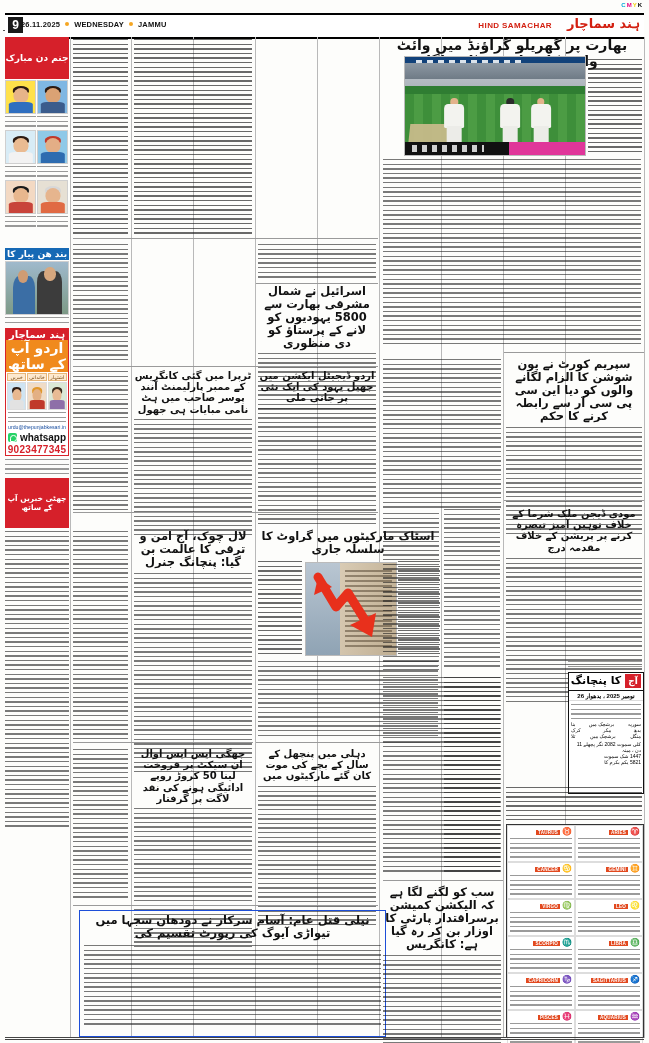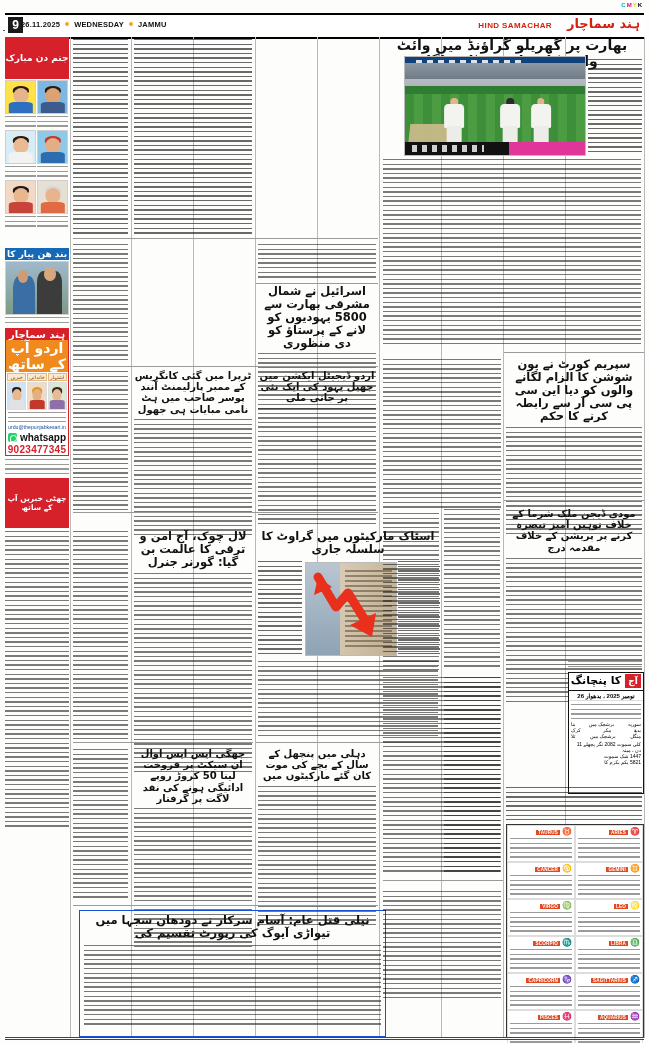--- a/index.html
+++ b/index.html
@@ -363,21 +363,21 @@
     <div class="hl head-sm">اردو ڈیجیٹل ایکشن میں جھیل یہود کی ایک نئی پر جاتی ملی</div>
     <div class="txt" style="height:120px;margin-top:3px"></div>
   </div>
   <div class="col" style="left:73px;top:370px;width:55px;">
     <div class="txt" style="height:140px"></div>
   </div>
 
   <div class="hline" style="left:73px;top:512px;width:305px"></div>
 
   <div class="col" style="left:134px;top:530px;width:118px;">
-    <div class="hl head-md">لال چوک، آج امن و ترقی کا عالمت بن گیا: گورنر جنرل</div>
+    <div class="hl head-md">لال چوک، آج امن و ترقی کا عالمت بن گیا: پنچانگ جنرل</div>
     <div class="txt" style="height:200px;margin-top:3px"></div>
   </div>
   <div class="col" style="left:73px;top:530px;width:55px;">
     <div class="txt" style="height:210px"></div>
   </div>
 
   <div class="col" style="left:258px;top:530px;width:180px;">
     <div class="hl head-md">اسٹاک مارکیٹوں میں گراوٹ کا سلسلہ جاری</div>
   </div>
   <div class="stockpic" style="left:305px;top:562px;width:90px;height:92px">
@@ -569,20 +569,21 @@
             <span class="zico">♒</span>
           </div>
         <div class="ztxt txt l"></div>
       </div>
 
     </div>
   </div>
 
   <div class="hline" style="left:383px;top:880px;width:120px"></div>
   <div class="col" style="left:383px;top:886px;width:118px;">
+    <div class="hl head-md">سب کو لگنے لگا ہے کہ الیکشن کمیشن برسراقتدار پارٹی کا اوزار بن کر رہ گیا ہے: کانگریس</div>
     <div class="txt" style="height:110px;margin-top:4px"></div>
   </div>
   <div class="col" style="left:383px;top:676px;width:118px;">
     <div class="txt" style="height:198px"></div>
   </div>
   <div class="col" style="left:444px;top:676px;width:56px;">
     <div class="txt" style="height:198px"></div>
   </div>
 
   <div class="hline" style="left:5px;top:1037px;width:639px;background:#444"></div>

